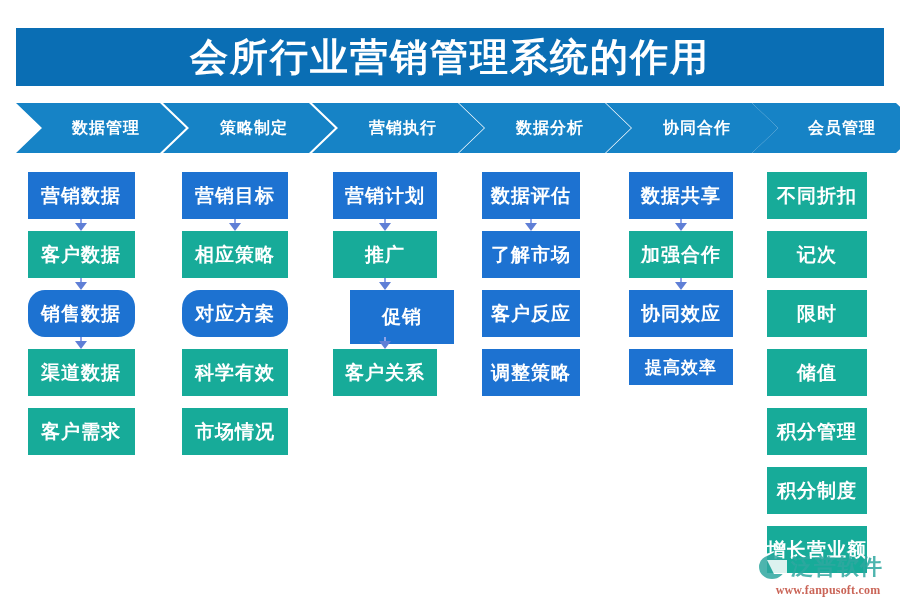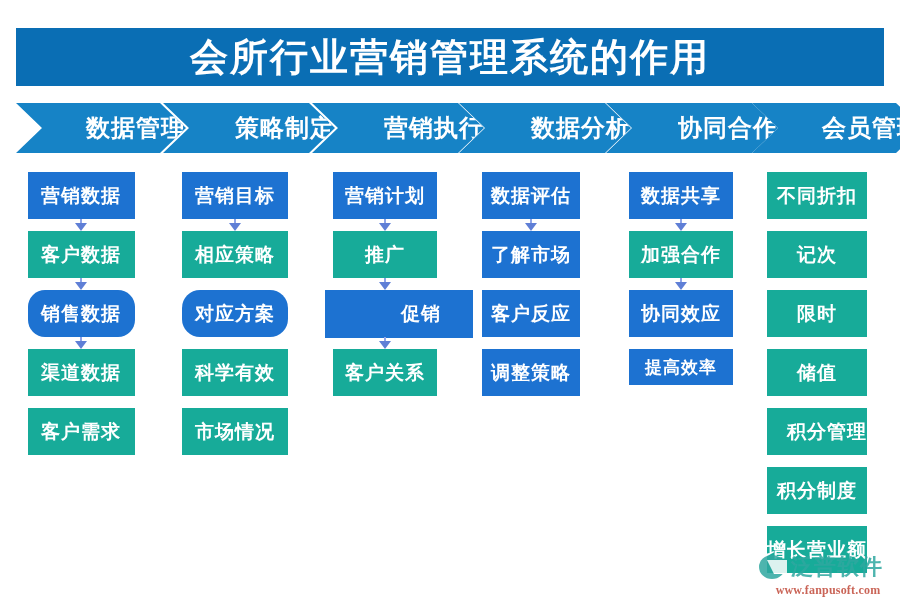--- a/index.html
+++ b/index.html
@@ -24,22 +24,22 @@
   
   #chevron-row{position:absolute;left:0;top:103px;width:900px;height:50px;}
   .chevron{
     position:absolute;top:0;height:50px;
     background:#1683C6;
     display:flex;align-items:center;
     -webkit-clip-path:polygon(0 0, calc(100% - 26px) 0, 100% 50%, calc(100% - 26px) 100%, 0 100%, 26px 50%);
     clip-path:polygon(0 0, calc(100% - 26px) 0, 100% 50%, calc(100% - 26px) 100%, 0 100%, 26px 50%);
   }
   .chevron .chev-label{
-    color:#ffffff;font-size:24px;font-weight:bold;
-    width:100%;text-align:right;padding-left:10px;
+    color:#ffffff;font-size:16px;font-weight:bold;
+    width:100%;text-align:center;padding-left:10px;
     white-space:nowrap;letter-spacing:1px;
   }
 
   
   .node-box{
     position:absolute;
     display:flex;align-items:center;justify-content:center;
     color:#ffffff;font-weight:bold;font-size:19px;letter-spacing:1px;
     white-space:nowrap;
     font-family:Liberation Serif, serif;
@@ -173,21 +173,21 @@
       <span class="stem" style="height: 5px;"></span>
       <span class="head"></span>
     </div>
     <div class="node-box teal" style="left: 333px; top: 231px; width: 104px; height: 47px;">
       <span>推广</span>
     </div>
     <div class="connector" style="left: 379px; top: 278px; height: 12px;">
       <span class="stem" style="height: 5px;"></span>
       <span class="head"></span>
     </div>
-    <div class="node-box blue" style="left: 325px; top: 290px; width: 104px; height: 48px; padding-left: 44px;">
+    <div class="node-box blue" style="left: 350px; top: 290px; width: 104px; height: 54px;">
       <span>促销</span>
     </div>
     <div class="connector" style="left: 379px; top: 337px; height: 12px;">
       <span class="stem" style="height: 5px;"></span>
       <span class="head"></span>
     </div>
     <div class="node-box teal" style="left: 333px; top: 349px; width: 104px; height: 47px;">
       <span>客户关系</span>
     </div>
     <div class="node-box blue" style="left: 482px; top: 172px; width: 98px; height: 47px;">
@@ -231,21 +231,21 @@
     </div>
     <div class="node-box teal" style="left: 767px; top: 231px; width: 100px; height: 47px;">
       <span>记次</span>
     </div>
     <div class="node-box teal" style="left: 767px; top: 290px; width: 100px; height: 47px;">
       <span>限时</span>
     </div>
     <div class="node-box teal" style="left: 767px; top: 349px; width: 100px; height: 47px;">
       <span>储值</span>
     </div>
-    <div class="node-box teal" style="left: 767px; top: 408px; width: 100px; height: 47px; justify-content: flex-end;">
+    <div class="node-box teal" style="left: 767px; top: 408px; width: 100px; height: 47px;">
       <span>积分管理</span>
     </div>
     <div class="node-box teal" style="left: 767px; top: 467px; width: 100px; height: 47px;">
       <span>积分制度</span>
     </div>
     <div class="node-box teal" style="left: 767px; top: 526px; width: 100px; height: 47px;">
       <span>增长营业额</span>
     </div>
   </div>
 

